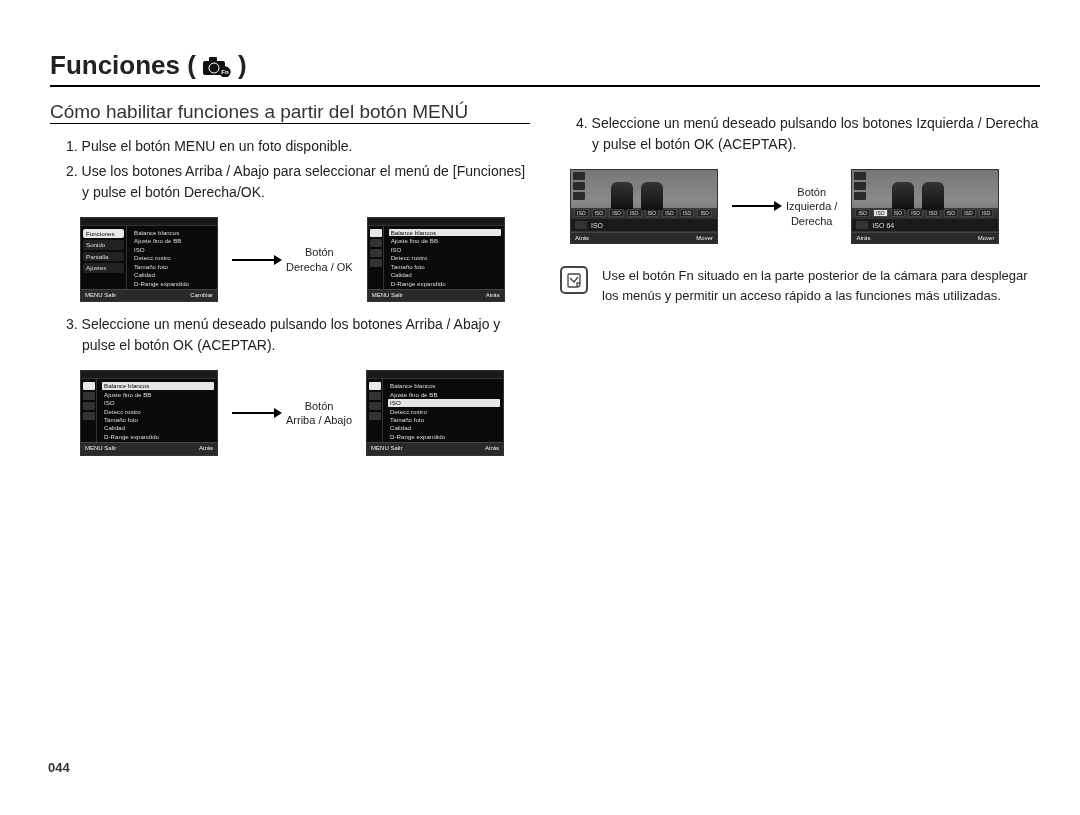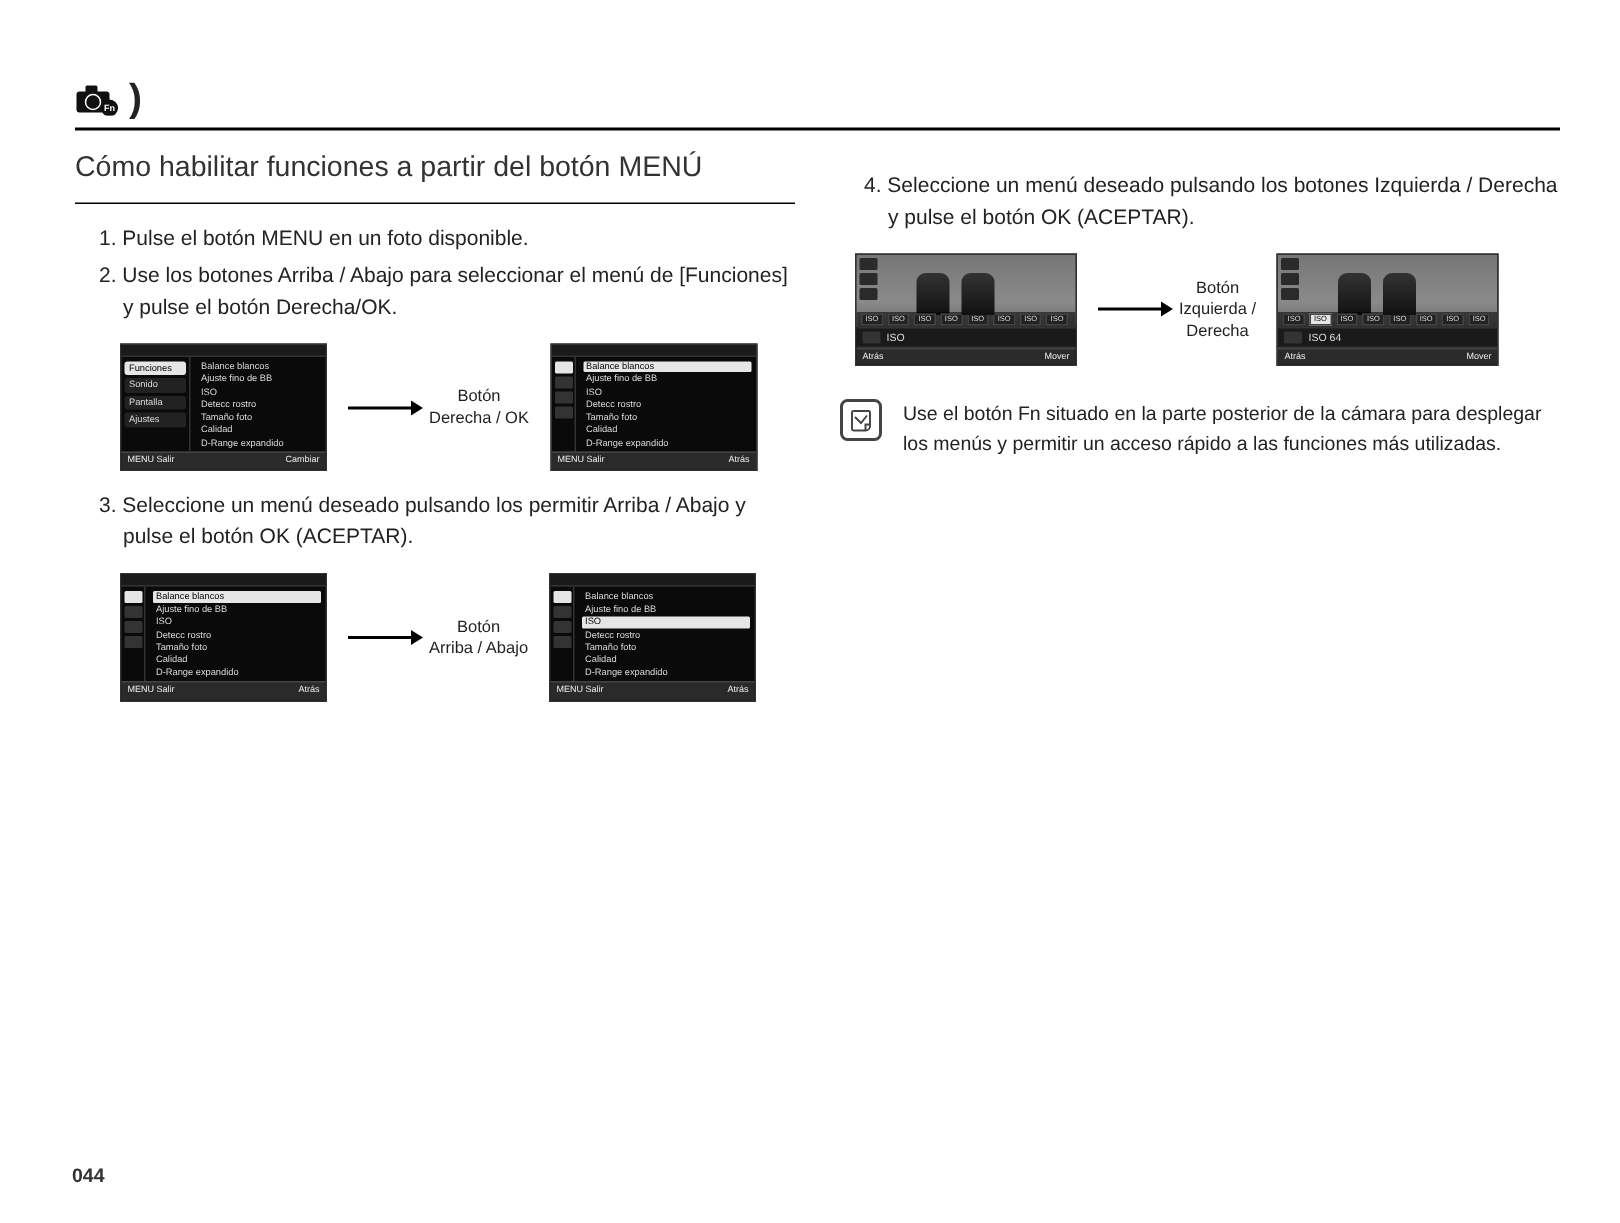--- a/index.html
+++ b/index.html
@@ -38,21 +38,21 @@
     gap: 30px;
     margin-top: 14px;
   }
   .col-left { flex: 1 1 480px; }
   .col-right { flex: 1 1 480px; }
   .subheading {
     font-size: 19px;
     font-weight: normal;
     color: #333;
     border-bottom: 1px solid #000;
-    padding-bottom: 12px;
+    padding-bottom: 0;
     margin-bottom: 12px;
   }
   ol.steps {
     list-style: none;
     padding-left: 16px;
     font-size: 14px;
     line-height: 1.5;
     margin-top: 12px;
   }
   ol.steps li {
@@ -258,30 +258,31 @@
     border-radius: 5px;
     display: flex;
     align-items: center;
     justify-content: center;
   }
   .note-icon svg { width: 16px; height: 16px; }
 
   .pagenum {
     position: absolute;
     left: 48px;
-    bottom: 24px;
+    bottom: 40px;
     font-size: 13px;
     font-weight: bold;
     color: #333;
   }
 </style>
 </head>
 <body>
 
 <div class="page-title">
+  <span>Funciones (</span>
   <span class="fn-icon">
     <svg viewBox="0 0 30 22">
       <rect x="1" y="6" width="22" height="14" rx="2" fill="#111"></rect>
       <rect x="7" y="2" width="8" height="5" rx="1" fill="#111"></rect>
       <circle cx="12" cy="13" r="5" fill="#111" stroke="#fff" stroke-width="1"></circle>
       <circle cx="23" cy="17" r="5.2" fill="#111" stroke="#111"></circle>
       <text x="23" y="19" text-anchor="middle" font-size="6" fill="#fff" font-family="Arial">Fn</text>
     </svg>
   </span>
   <span>)</span>
@@ -359,21 +360,21 @@
         <div class="thumb-footer">
           <span>MENU  Salir</span>
           <span>Atrás</span>
         </div>
       </div>
     </div>
 
     <ol class="steps">
       <li>
         <span class="step-num">3.</span>
-        <span>Seleccione un menú deseado pulsando los permitir Arriba / Abajo y pulse el botón OK (ACEPTAR).</span>
+        <span>Seleccione un menú deseado pulsando los botones Arriba / Abajo y pulse el botón OK (ACEPTAR).</span>
       </li>
     </ol>
 
     <div class="fig-row">
       <div class="thumb small">
         <div class="thumb-header"></div>
         <div class="thumb-body">
           <div class="iconcol">
             <div class="ic sel"></div>
               <div class="ic"></div>

